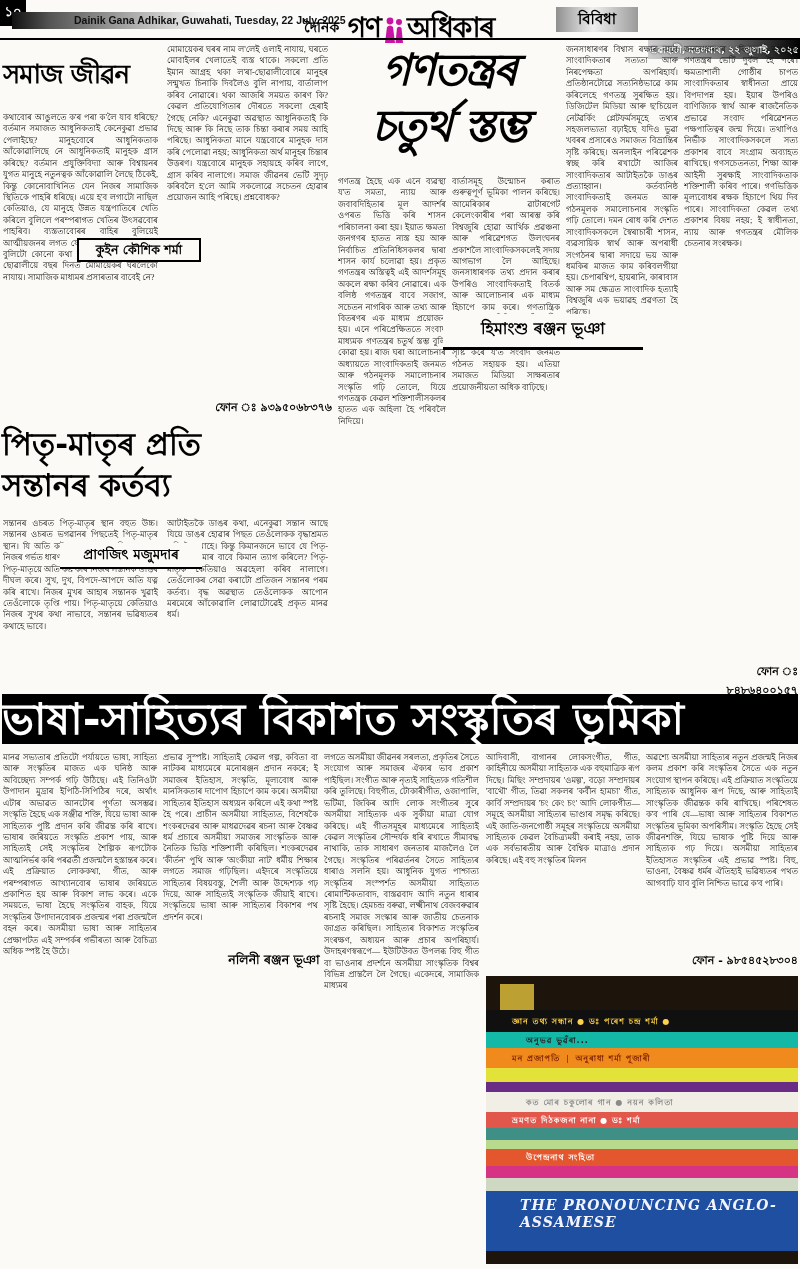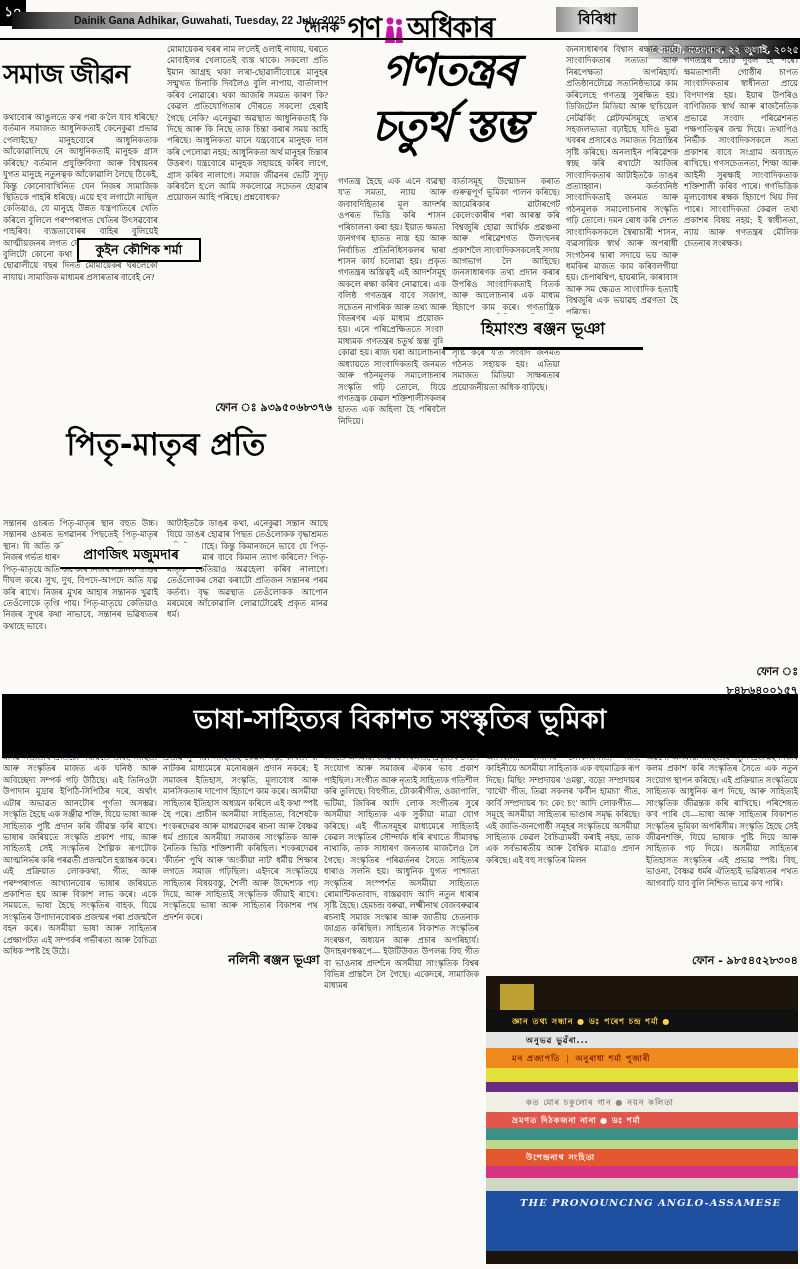--- a/index.html
+++ b/index.html
@@ -31,37 +31,37 @@
 
   
   .col { position:absolute; font-size:8.4px; line-height:1.36; text-align:justify; overflow:hidden; color:#151515; }
   .h-serif { font-family:"DejaVu Sans",sans-serif; font-weight:900; color:#000; }
   .phone { position:absolute; font-family:"DejaVu Sans",sans-serif; font-weight:bold; font-size:11px; color:#000; text-align:right; background:#fbfaf6; }
   .byline { position:absolute; background:#fbfaf6; font-family:"DejaVu Sans",sans-serif; font-weight:bold; color:#000; text-align:center; }
 
   
   .samaj-head { position:absolute; left:3px; top:46px; width:152px; height:56px; font-size:26px; line-height:56px; letter-spacing:-1px; }
   .samaj-author { left:77px; top:198px; width:124px; height:24px; font-size:12.5px; line-height:20px; border:2px solid #000;margin-top:40px; }
-  .pitri-head { position:absolute; left:2px; top:424px; width:328px; height:90px; text-align:center; font-size:31px; line-height:1.32; }
+  .pitri-head { position:absolute; left:2px; top:424px; width:328px; height:90px; font-size:31px; line-height:1.32; }
   .pitri-author { left:60px; top:543px; width:142px; height:26px; font-size:13.5px; line-height:22px; border-bottom:2.5px solid #000; }
   .gana-head { position:absolute; left:336px; top:42px; width:226px; height:128px; text-align:center;
                font-family:"DejaVu Serif",serif; font-style:italic; font-weight:900; font-size:44px; line-height:1.28; color:#000; letter-spacing:-2px; }
   .gana-author { left:443px; top:314px; width:200px; height:36px; font-size:16px; line-height:30px; border-bottom:3px solid #000; }
-  .banner { position:absolute; left:2px; top:694px; width:796px; height:64px; background:#000; color:#fff;
-            font-family:"DejaVu Sans",sans-serif; font-weight:bold; font-size:26px; text-align:center; line-height:50px; }
+  .banner { position:absolute; left:2px; top:694px; width:796px; height:50px; background:#000; color:#fff;
+            font-family:"DejaVu Sans",sans-serif; font-weight:bold; font-size:43px; text-align:left; line-height:50px; }
   .nalini-author { left:224px; top:946px; width:100px; height:30px; font-size:12.5px; line-height:28px; }
 
   
   .photo { position:absolute; left:486px; top:976px; width:312px; height:288px; background:#1d140c; overflow:hidden;
            display:flex; flex-direction:column; }
   .spine { flex:0 0 auto; width:100%; overflow:hidden; white-space:nowrap;
            font-family:"DejaVu Sans",sans-serif; font-weight:bold; font-size:8px;
            display:flex; align-items:center; justify-content:flex-start; padding-left:26px; letter-spacing:1px; }
   .spine:nth-child(even){ padding-left:40px; }
-  .spine.blue-book { font-family:"DejaVu Serif",serif; font-style:italic; font-size:10px; white-space:normal;
+  .spine.blue-book { font-family:"DejaVu Serif",serif; font-style:italic; font-size:14px; white-space:normal;
                      line-height:1.2; letter-spacing:1px; padding:6px 10px 0 34px; align-items:flex-start; }
   .photo .glint { position:absolute; left:14px; top:8px; width:34px; height:26px; background:#d8b93a; opacity:.85; }
 </style>
 </head>
 <body>
 
 <div class="page">
 
   <div>
     <div class="corner">১০</div>
@@ -90,20 +90,21 @@
     <h1 class="samaj-head h-serif">সমাজ জীৱন</h1>
     <div class="col" style="left:3px;top:112px;width:155px;height:306px">কথাবোৰ আঙুলতে ক'ৰ পৰা ক'লৈ যাব ধৰিছে? বৰ্তমান সমাজত আধুনিকতাই কেনেকুৱা প্ৰভাৱ পেলাইছে? মানুহবোৰে আধুনিকতাক আঁকোৱালিছে নে আধুনিকতাই মানুহক গ্ৰাস কৰিছে? বৰ্তমান প্ৰযুক্তিবিদ্যা আৰু বিশ্বায়নৰ যুগত মানুহে নতুনত্বক আঁকোৱালি লৈছে ঠিকেই, কিন্তু কোনোবাখিনিত যেন নিজৰ সামাজিক স্থিতিকে পাহৰি ধৰিছে। এয়ে হ'ব লগাটো নাছিল কেতিয়াও, যে মানুহে উন্নত যন্ত্ৰপাতিৰে খেতি কৰিলে বুলিলে পৰম্পৰাগত খেতিৰ উৎসৱবোৰ পাহৰিব। ব্যস্ততাবোৰৰ বাহিৰ বুলিয়েই আত্মীয়জনৰ লগত যোগাযোগ ৰাখিব নোৱাৰা বুলিটো কোনো কথা নহয়। আজিকালি ল'ৰা-ছোৱালীয়ে বছৰ দিনত মোমায়েকৰ ঘৰলৈকো নাযায়। সামাজিক মাধ্যমৰ প্ৰসাৰতাৰ বাবেই নে?</div>
     <div class="col" style="left:167px;top:44px;width:161px;height:352px">মোমায়েকৰ ঘৰৰ নাম ল'লেই ওলাই নাযায়, ঘৰতে মোবাইলৰ খেলাতেই ব্যস্ত থাকে। সকলো প্ৰতি ইমান আগ্ৰহ থকা ল'ৰা-ছোৱালীবোৰে মানুহৰ সন্মুখত চিনাকি দিবলৈও বুলি নাপায়, বাৰ্তালাপ কৰিব নোৱাৰে। থকা আজৰি সময়ত কাৰণ কি? কেৱল প্ৰতিযোগিতাৰ দৌৰতে সকলো হেৰাই গৈছে নেকি? এনেকুৱা অৱস্থাত আধুনিকতাই কি দিছে আৰু কি নিছে তাক চিন্তা কৰাৰ সময় আহি পৰিছে। আধুনিকতা মানে যন্ত্ৰবোৰে মানুহক দাস কৰি পেলোৱা নহয়; আধুনিকতা অৰ্থ মানুহৰ চিন্তাৰ উত্তৰণ। যন্ত্ৰবোৰে মানুহক সহায়হে কৰিব লাগে, গ্ৰাস কৰিব নালাগে। সমাজ জীৱনৰ ভেটি সুদৃঢ় কৰিবলৈ হ'লে আমি সকলোৱে সচেতন হোৱাৰ প্ৰয়োজন আহি পৰিছে। প্ৰশ্নবোধক?</div>
     <div class="byline samaj-author">কুইন কৌশিক শৰ্মা</div>
     <div class="phone" style="left:204px;top:399px;width:128px">ফোন ঃ ৯৩৯৫০৬৮৩৭৬</div>
   </section>
 
   <section>
     <h1 class="pitri-head h-serif">
       <span>পিতৃ-মাতৃৰ প্ৰতি</span><br>
+      <span>সন্তানৰ কৰ্তব্য</span>
     </h1>
     <div class="col" style="left:3px;top:518px;width:155px;height:168px">সন্তানৰ ওচৰত পিতৃ-মাতৃৰ স্থান বহুত উচ্চ। সন্তানৰ ওচৰত ভগৱানৰ পিছতেই পিতৃ-মাতৃৰ স্থান। যি অতি কষ্টৰে দহ মাহ দহ দিন সন্তানক নিজৰ গৰ্ভত ধাৰণ কৰে। হাজাৰ বিপদ আহিলেও পিতৃ-মাতৃয়ে অতি কষ্ট কৰি নিজৰ সন্তানক ডাঙৰ দীঘল কৰে। সুখ, দুখ, বিপদে-আপদে অতি যত্ন কৰি ৰাখে। নিজৰ মুখৰ আহাৰ সন্তানক খুৱাই তেওঁলোকে তৃপ্তি পায়। পিতৃ-মাতৃয়ে কেতিয়াও নিজৰ সুখৰ কথা নাভাবে, সন্তানৰ ভৱিষ্যতৰ কথাহে ভাবে।</div>
     <div class="col" style="left:167px;top:518px;width:161px;height:168px">আটাইতকৈ ডাঙৰ কথা, এনেকুৱা সন্তান আছে যিয়ে ডাঙৰ হোৱাৰ পিছত তেওঁলোকক বৃদ্ধাশ্ৰমত এৰি থৈ আহে। কিন্তু কিমানজনে ভাবে যে পিতৃ-মাতৃয়ে আমাৰ বাবে কিমান ত্যাগ কৰিলে? পিতৃ-মাতৃক কেতিয়াও অৱহেলা কৰিব নালাগে। তেওঁলোকৰ সেৱা কৰাটো প্ৰতিজন সন্তানৰ পৰম কৰ্তব্য। বৃদ্ধ অৱস্থাত তেওঁলোকক আপোন মৰমেৰে আঁকোৱালি লোৱাটোৱেই প্ৰকৃত মানৱ ধৰ্ম।</div>
     <div class="byline pitri-author">প্ৰাণজিৎ মজুমদাৰ</div>
   </section>
 
   <section>
     <h1 class="gana-head">
       <span>গণতন্ত্ৰৰ</span><br>
       <span>চতুৰ্থ স্তম্ভ</span>
@@ -123,21 +124,21 @@
     <div class="col" style="left:324px;top:752px;width:155px;height:512px">লগতে অসমীয়া জীৱনৰ সৰলতা, প্ৰকৃতিৰ সৈতে সংযোগ আৰু সমাজৰ ঐক্যৰ ভাব প্ৰকাশ পাইছিল। সংগীত আৰু নৃত্যই সাহিত্যক গতিশীল কৰি তুলিছে। বিহুগীত, টোকাৰীগীত, ওজাপালি, ভটিমা, জিকিৰ আদি লোক সংগীতৰ সুৰে অসমীয়া সাহিত্যক এক সুকীয়া মাত্ৰা যোগ কৰিছে। এই গীতসমূহৰ মাধ্যমেৰে সাহিত্যই কেৱল সংস্কৃতিৰ সৌন্দৰ্যক ধৰি ৰখাতে সীমাবদ্ধ নাথাকি, তাক সাধাৰণ জনতাৰ মাজলৈও লৈ গৈছে। সংস্কৃতিৰ পৰিৱৰ্তনৰ সৈতে সাহিত্যৰ ধাৰাও সলনি হয়। আধুনিক যুগত পাশ্চাত্য সংস্কৃতিৰ সংস্পৰ্শত অসমীয়া সাহিত্যত ৰোমান্টিকতাবাদ, বাস্তৱবাদ আদি নতুন ধাৰাৰ সৃষ্টি হৈছে। হেমচন্দ্ৰ বৰুৱা, লক্ষ্মীনাথ বেজবৰুৱাৰ ৰচনাই সমাজ সংস্কাৰ আৰু জাতীয় চেতনাক জাগ্ৰত কৰিছিল। সাহিত্যৰ বিকাশত সংস্কৃতিৰ সংৰক্ষণ, অধ্যয়ন আৰু প্ৰচাৰ অপৰিহাৰ্য। উদাহৰণস্বৰূপে— ইউটিউবত উপলব্ধ বিহু গীত বা ভাওনাৰ প্ৰদৰ্শনে অসমীয়া সাংস্কৃতিক বিশ্বৰ বিভিন্ন প্ৰান্তলৈ লৈ গৈছে। একেদৰে, সামাজিক মাধ্যমৰ</div>
     <div class="col" style="left:486px;top:752px;width:154px;height:220px">আদিবাসী, বাগানৰ লোকসংগীত, গীত, কাহিনীয়ে অসমীয়া সাহিত্যক এক বহুমাত্ৰিক ৰূপ দিছে। মিছিং সম্প্ৰদায়ৰ 'ওমল্গ', বড়ো সম্প্ৰদায়ৰ 'বাথৌ' গীত, তিৱা সকলৰ 'কৰ্বীন হামচা' গীত, কাৰ্বি সম্প্ৰদায়ৰ 'চং কেং চং' আদি লোকগীত—সমূহে অসমীয়া সাহিত্যৰ ভাণ্ডাৰ সমৃদ্ধ কৰিছে। এই জাতি-জনগোষ্ঠী সমূহৰ সংস্কৃতিয়ে অসমীয়া সাহিত্যক কেৱল বৈচিত্ৰ্যময়ী কৰাই নহয়, তাক এক সৰ্বভাৰতীয় আৰু বৈশ্বিক মাত্ৰাও প্ৰদান কৰিছে। এই বহু সংস্কৃতিৰ মিলন</div>
     <div class="col" style="left:646px;top:752px;width:152px;height:196px">অৱশ্যে অসমীয়া সাহিত্যৰ নতুন প্ৰজন্মই নিজৰ কলম প্ৰকাশ কৰি সংস্কৃতিৰ সৈতে এক নতুন সংযোগ স্থাপন কৰিছে। এই প্ৰক্ৰিয়াত সংস্কৃতিয়ে সাহিত্যক আধুনিক ৰূপ দিছে, আৰু সাহিত্যই সাংস্কৃতিক জীৱন্তক কৰি ৰাখিছে। পৰিশেষত ক'ব পাৰি যে—ভাষা আৰু সাহিত্যৰ বিকাশত সংস্কৃতিৰ ভূমিকা অপৰিসীম। সংস্কৃতি হৈছে সেই জীৱনশক্তি, যিয়ে ভাষাক পুষ্টি দিয়ে আৰু সাহিত্যক গঢ় দিয়ে। অসমীয়া সাহিত্যৰ ইতিহাসত সংস্কৃতিৰ এই প্ৰভাৱ স্পষ্ট। বিহু, ভাওনা, বৈষ্ণৱ ধৰ্মৰ ঐতিহ্যই ভৱিষ্যতৰ পথত আগবাঢ়ি যাব বুলি নিশ্চিত ভাৱে ক'ব পাৰি।</div>
     <div class="byline nalini-author">নলিনী ৰঞ্জন ভূঞা</div>
     <div class="phone" style="left:646px;top:952px;width:152px">ফোন - ৯৮৫৪৫২৮৩০৪</div>
 
     <figure class="photo">
       <div class="glint"></div>
       <div class="spine" style="background:#1d140c;color:#1d140c;height:34px"></div>
       <div class="spine" style="background:#101010;color:#ffd24a;height:22px">জ্ঞান তথ্য সন্ধান ● ডঃ পৰেশ চন্দ্ৰ শৰ্মা ●</div>
-      <div class="spine" style="background:#e5e5e5;color:#222;height:16px">অনুভৱ  ভুৱঁৰা...</div>
+      <div class="spine" style="background:#14b8a6;color:#222;height:16px">অনুভৱ  ভুৱঁৰা...</div>
       <div class="spine" style="background:#f08a1d;color:#7a1d00;height:20px">মন প্ৰজাপতি ❘ অনুৰাধা শৰ্মা পূজাৰী</div>
       <div class="spine" style="background:#e3e23a;color:#5a5400;height:14px"></div>
       <div class="spine" style="background:#6a2d86;color:#fff;height:10px"></div>
       <div class="spine" style="background:#f1eee6;color:#8a8a8a;height:20px">কত মোৰ চকুলোৰ গান ● নয়ন কলিতা</div>
       <div class="spine" style="background:#e2574c;color:#fff;height:16px">ভ্ৰমণত দিঠকজনা নানা ● ডঃ শৰ্মা</div>
       <div class="spine" style="background:#3e8f86;color:#ffe;height:12px"></div>
       <div class="spine" style="background:#b9d98c;color:#465;height:9px"></div>
       <div class="spine" style="background:#e4572e;color:#fff;height:17px">উপেন্দ্ৰনাথ সংহিতা</div>
       <div class="spine" style="background:#d63384;color:#fff;height:12px"></div>
       <div class="spine" style="background:#cfd8c2;color:#575;height:13px"></div>

